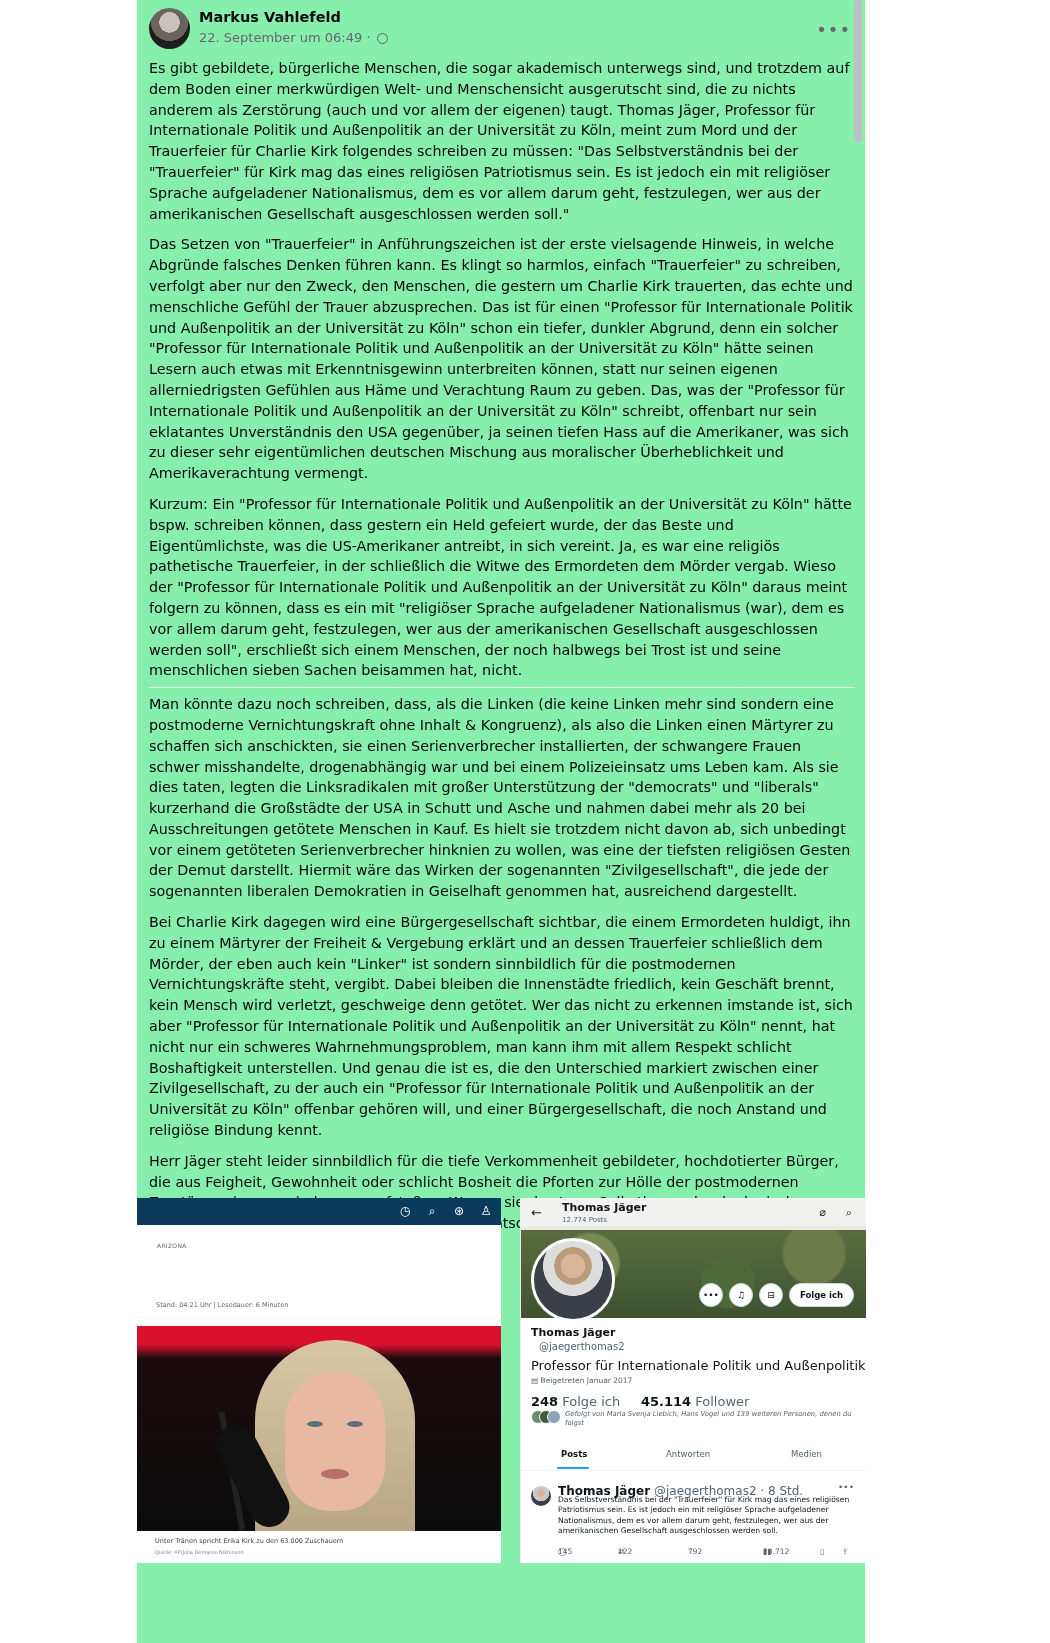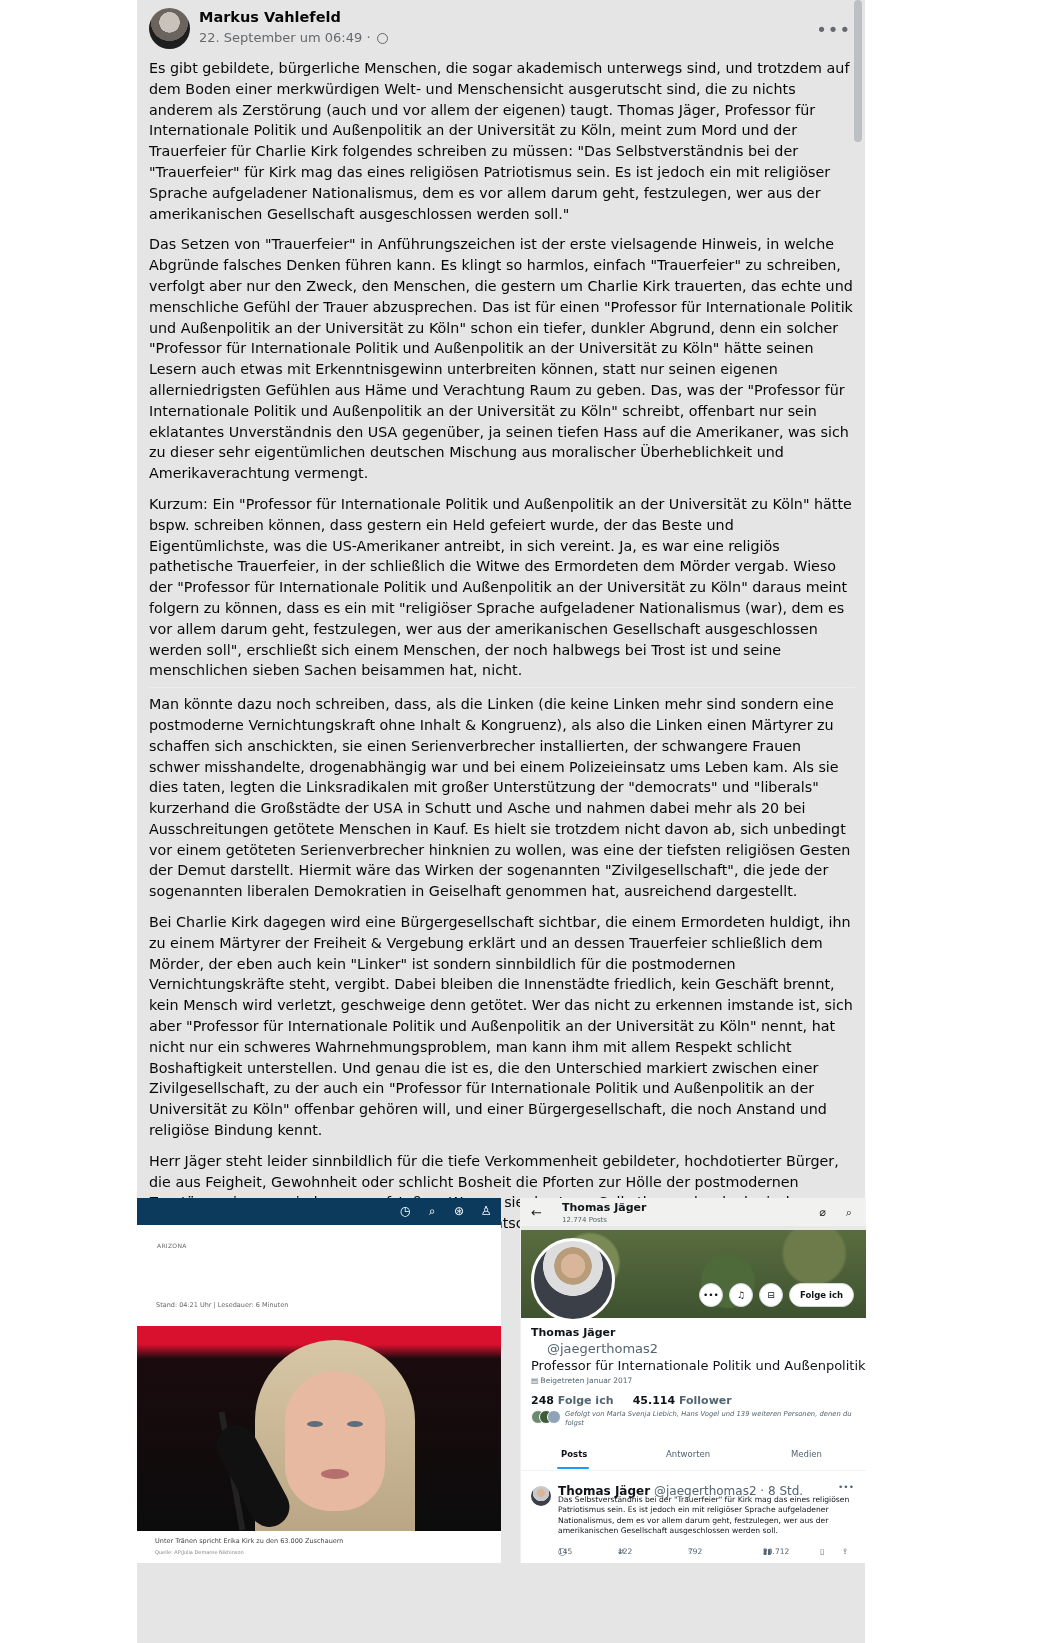--- a/index.html
+++ b/index.html
@@ -1,18 +1,18 @@
 <!DOCTYPE html>
 <html><head>
 <meta charset="utf-8">
 <style>
   html, body { margin:0; padding:0; background:#ffffff; }
   body { width:1050px; height:1643px; position:relative; overflow:hidden;
          font-family:"DejaVu Sans", sans-serif; color:#080809; }
-  .post { position:absolute; left:137px; top:0; width:728px; height:1643px; background:#e5e5e5; }
+  .post { position:absolute; left:137px; top:0; width:728px; height:1643px; background:#86efac; }
   .scrollbar { position:absolute; left:854px; top:0; width:8px; height:142px; background:#bcc0c4; border-radius:4px; }
   .header { position:absolute; left:12px; top:8px; height:44px; width:700px; }
   .avatar { position:absolute; left:0; top:0; width:41px; height:41px; border-radius:50%; overflow:hidden;
             background:radial-gradient(circle at 50% 35%, #c9c2ba 0 30%, #6b645e 31% 55%, #1e1e1e 56%); }
   .author { position:absolute; left:50px; top:1px; font-size:14.5px; font-weight:bold; color:#080809; }
   .meta { position:absolute; left:50px; top:22px; font-size:13px; color:#65686c; }
   .globe { display:inline-block; width:11px; height:11px; border-radius:50%; border:1.5px solid #65686c; vertical-align:-2px; margin-left:2px; box-sizing:border-box; }
   .more { position:absolute; right:14px; top:18px; font-size:18px; color:#65686c; letter-spacing:1px; line-height:8px; }
   .body { position:absolute; left:12px; top:58px; width:706px; font-size:14.3px; line-height:20.8px; }
   .body p { margin:0 0 10px 0; }
@@ -46,24 +46,24 @@
             background:radial-gradient(circle at 20% 40%, #7a8a55 0 10%, transparent 11%),
                        radial-gradient(circle at 60% 60%, #4e6a3a 0 12%, transparent 13%),
                        radial-gradient(circle at 85% 30%, #6d7a4a 0 10%, transparent 11%),
                        linear-gradient(180deg,#5b6e40,#3e5230); }
   .xavatar { position:absolute; left:10px; top:40px; width:78px; height:78px; border-radius:50%; border:3px solid #fff; z-index:3;
              background:radial-gradient(circle at 50% 32%, #d9b59a 0 18%, #b99d7a 19% 28%, #ddd 29% 45%, #3b3f47 46%); }
   .actions { position:absolute; right:12px; top:85px; display:flex; gap:6px; z-index:3; }
   .circbtn { width:22px; height:22px; border:1px solid #cfd9de; border-radius:50%; font-size:9px; text-align:center; line-height:22px; color:#0f1419; background:#fff; }
   .followbtn { height:22px; padding:0 10px; border:1px solid #cfd9de; border-radius:12px; font-size:8.5px; font-weight:bold; line-height:22px; color:#0f1419; background:#fff; }
   .pname { position:absolute; left:10px; top:128px; font-size:11px; font-weight:bold; color:#0f1419; }
-  .phandle { position:absolute; left:26px; top:143px; font-size:13px; color:#536471; }
+  .phandle { position:absolute; left:18px; top:143px; font-size:10px; color:#536471; }
   .pbio { position:absolute; left:10px; top:160px; font-size:13px; color:#0f1419; white-space:nowrap; }
   .pjoined { position:absolute; left:10px; top:178px; font-size:7.5px; color:#536471; }
-  .pstats { position:absolute; left:10px; top:196px; font-size:11px; color:#536471;font-weight:bold; }
+  .pstats { position:absolute; left:10px; top:196px; font-size:13px; color:#536471; }
   .pstats b { color:#0f1419; }
   .pfollowed { position:absolute; left:10px; top:212px; width:325px; font-size:6.8px; color:#536471; line-height:9px; }
   .mini-avs { position:absolute; left:0; top:0; width:28px; height:14px; }
   .mini-avs span { position:absolute; top:0; width:12px; height:12px; border-radius:50%; border:1px solid #fff; }
   .pfollowed-text { position:absolute; left:34px; top:0; width:290px;font-style:italic; }
   .tabs { position:absolute; left:0; top:244px; width:345px; height:28px; border-bottom:1px solid #eff3f4; }
   .tab { position:absolute; top:7px; font-size:8.5px; color:#536471; }
   .tab.active { color:#0f1419; font-weight:bold; }
   .tab-underline { position:absolute; left:36px; top:25px; width:32px; height:2px; background:#1d9bf0; border-radius:1px; }
   .tweet { position:absolute; left:0; top:280px; width:345px; height:90px; }

